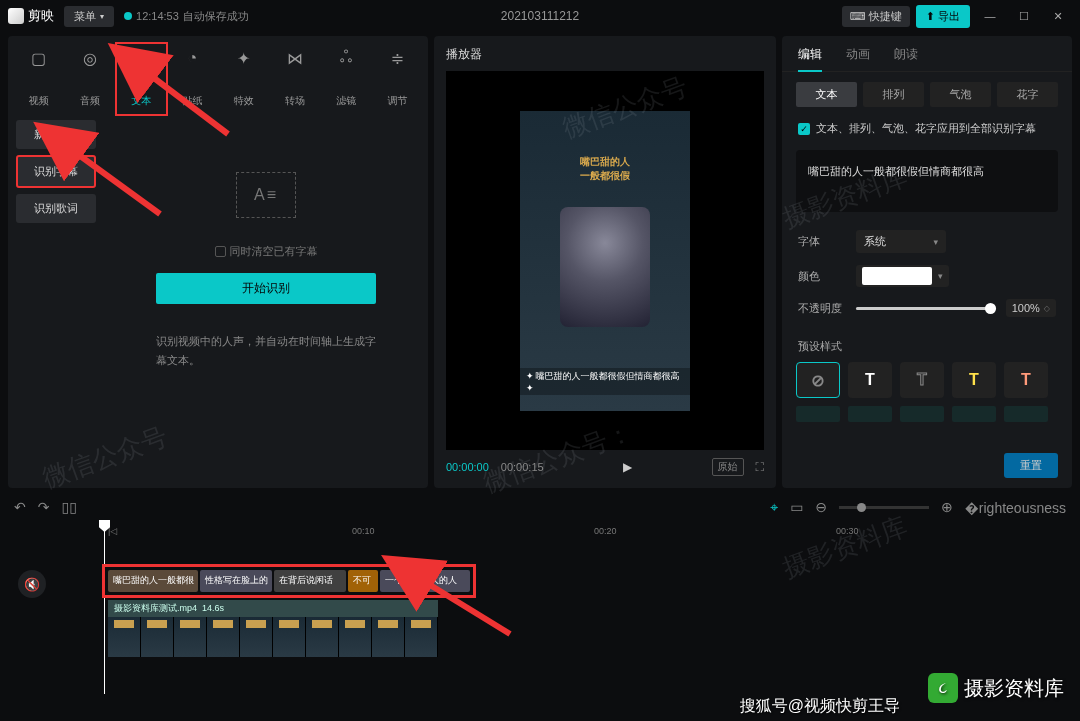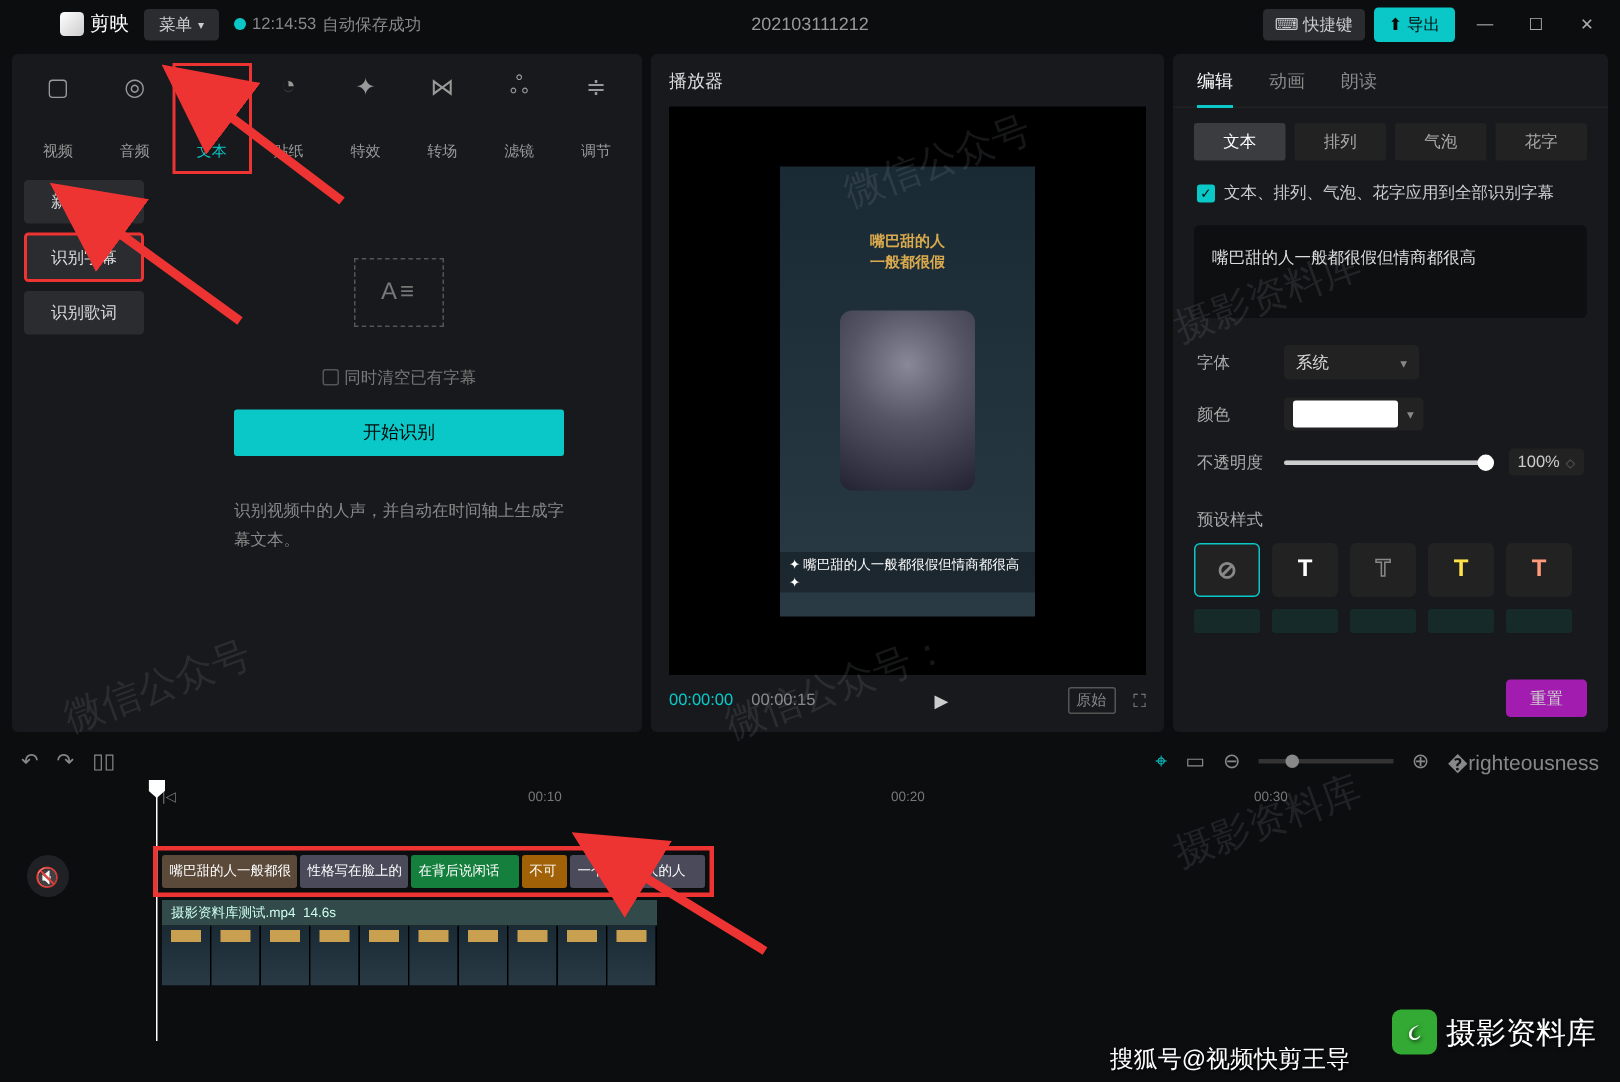--- a/index.html
+++ b/index.html
@@ -1,17 +1,17 @@
 <!DOCTYPE html>
 <html><head>
 <meta charset="utf-8">
 <style>
 *{box-sizing:border-box;margin:0;padding:0;font-family:"Microsoft YaHei",sans-serif;}
 body{background:#0c0d0f;color:#ccc;font-size:12px;width:1080px;height:721px;overflow:hidden;position:relative;}
-.titlebar{height:32px;display:flex;align-items:center;padding:0 8px;background:#0c0d0f;gap:10px;margin-left:32px;}
+.titlebar{height:32px;display:flex;align-items:center;padding:0 8px;background:#0c0d0f;gap:10px;}
 .logo{display:flex;align-items:center;gap:4px;font-size:13px;color:#fff;}
 .logo-icon{width:16px;height:16px;background:linear-gradient(135deg,#fff,#ccc);border-radius:3px;}
 .menu-btn{background:#2a2c30;padding:3px 10px;border-radius:3px;color:#ccc;font-size:11px;display:flex;align-items:center;gap:4px;}
 .menu-btn:after{content:"▾";font-size:8px;}
 .autosave{display:flex;align-items:center;gap:4px;font-size:11px;color:#888;}
 .dot-green{width:8px;height:8px;background:#0ac8c8;border-radius:50%;}
 .project-name{position:absolute;left:50%;transform:translateX(-50%);color:#999;font-size:12px;}
 .win-controls{margin-left:auto;display:flex;align-items:center;gap:6px;}
 .shortcut-btn{background:#2a2c30;padding:3px 8px;border-radius:3px;font-size:11px;display:flex;align-items:center;gap:3px;}
 .export-btn{background:#0ac8c8;color:#050606;padding:4px 10px;border-radius:3px;font-size:11px;font-weight:500;}
@@ -72,38 +72,38 @@
 .slider-thumb{position:absolute;right:0;top:-4px;width:11px;height:11px;background:#fff;border-radius:50%;}
 .pct-box{background:#222;padding:3px 6px;border-radius:3px;font-size:11px;display:flex;align-items:center;gap:4px;}
 .pct-box:after{content:"◇";font-size:8px;color:#666;}
 .preset-label{padding:16px 16px 8px;font-size:11px;color:#aaa;}
 .preset-grid{display:flex;gap:8px;padding:0 14px;}
 .preset-item{width:44px;height:36px;background:#222;border-radius:4px;display:flex;align-items:center;justify-content:center;font-size:16px;font-weight:bold;}
 .preset-item.sel{border:1px solid #0ac8c8;}
 .preset-row2{display:flex;gap:8px;padding:8px 14px 0;}
 .preset-mini{width:44px;height:16px;background:#162a2a;border-radius:2px;}
 .reset-row{margin-top:auto;padding:10px 14px;display:flex;justify-content:flex-end;}
-.reset-btn{background:#a21caf;padding:5px 16px;border-radius:3px;font-size:11px;}
+.reset-btn{background:#0369a1;padding:5px 16px;border-radius:3px;font-size:11px;}
 
 .timeline-toolbar{display:flex;align-items:center;padding:4px 14px;gap:12px;background:#0c0d0f;height:30px;}
 .tl-tool{color:#888;font-size:14px;}
 .tl-spacer{flex:1;}
 .tl-tool.teal{color:#0ac8c8;}
 
 .timeline{background:#0c0d0f;padding:0 14px 10px;position:relative;}
 .ruler{display:flex;align-items:center;height:22px;position:relative;font-size:9px;color:#777;}
 .ruler-mark{position:absolute;top:4px;}
 .playhead{position:absolute;left:104px;top:0;bottom:0;width:1px;background:#fff;z-index:3;}
 .playhead:before{content:"";position:absolute;top:-2px;left:-5px;width:11px;height:12px;background:#fff;clip-path:polygon(0 0,100% 0,100% 60%,50% 100%,0 60%);}
 .track-area{margin-left:94px;position:relative;height:140px;}
 .caption-track{position:absolute;top:26px;left:0;height:22px;display:flex;gap:2px;}
 .cap-clip{height:22px;font-size:9px;color:#fff;padding:4px 5px;white-space:nowrap;overflow:hidden;border-radius:2px;}
 .cap-clip.c1{background:#5b4a3a;width:90px;}
 .cap-clip.c2{background:#4a4a5a;width:72px;}
-.cap-clip.c3{background:#15803d;width:72px;}
+.cap-clip.c3{background:#404040;width:72px;}
 .cap-clip.c4{background:#a16207;width:30px;}
 .cap-clip.c5{background:#4a4a5a;width:90px;}
 .hl-captions{position:absolute;border:3px solid #e33;top:20px;left:-6px;width:374px;height:34px;z-index:4;pointer-events:none;}
 .video-track{position:absolute;top:56px;left:0;display:flex;flex-direction:column;}
 .video-label{background:#324a4a;color:#cfe;font-size:9px;padding:2px 6px;width:330px;}
 .thumbs{display:flex;height:40px;width:330px;overflow:hidden;}
 .thumb{width:33px;height:40px;background:linear-gradient(#1a2a35,#2a3a45);border-right:1px solid #000;position:relative;}
 .thumb:before{content:"";position:absolute;top:3px;left:6px;right:6px;height:8px;background:#c9a050;}
 .mute-btn{position:absolute;left:18px;top:570px;width:28px;height:28px;background:#1f2124;border-radius:50%;display:flex;align-items:center;justify-content:center;color:#aaa;font-size:13px;}
 

